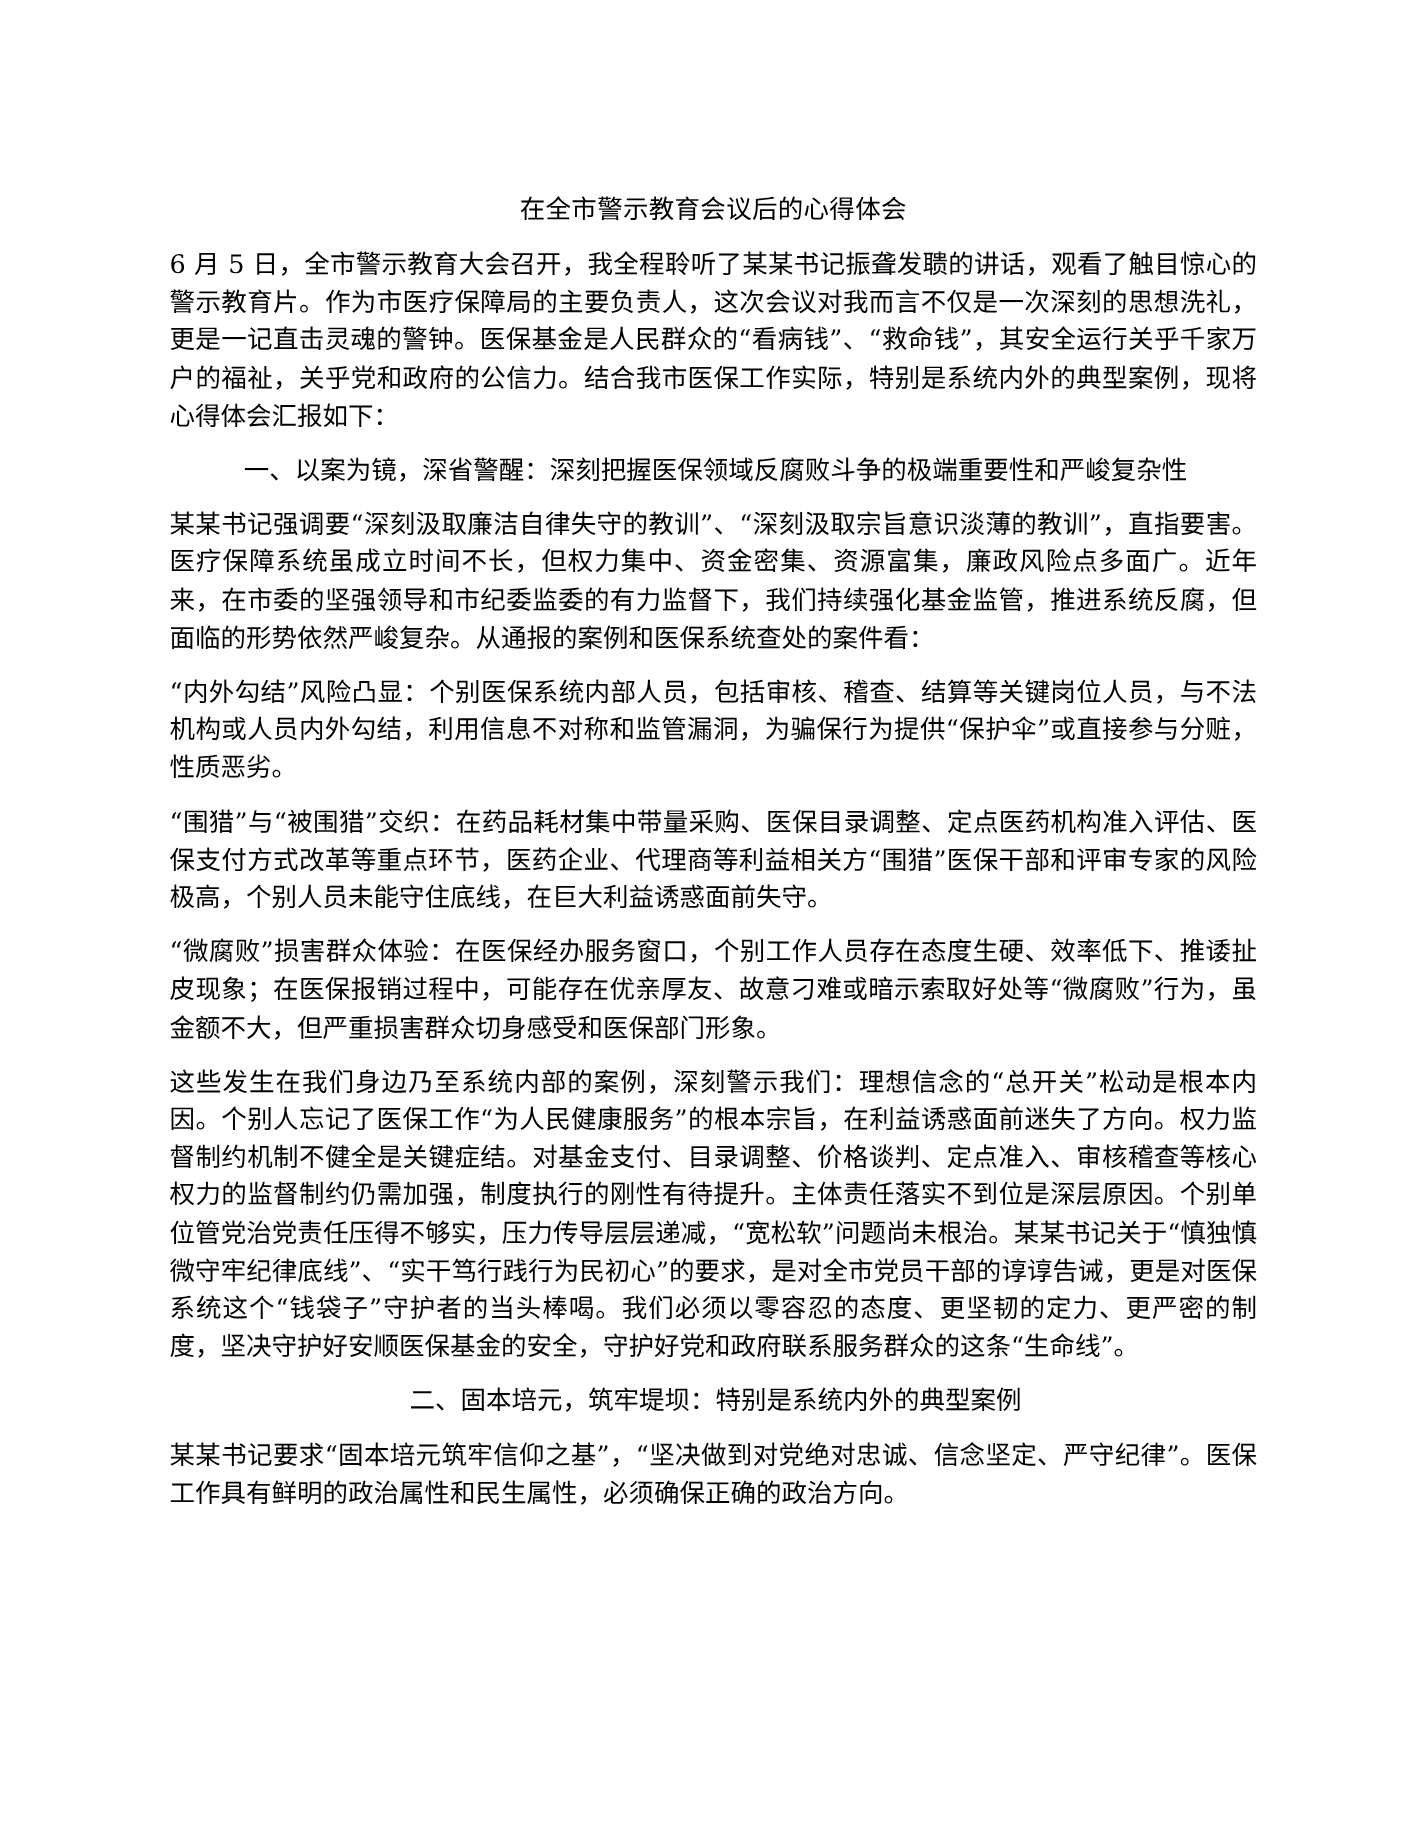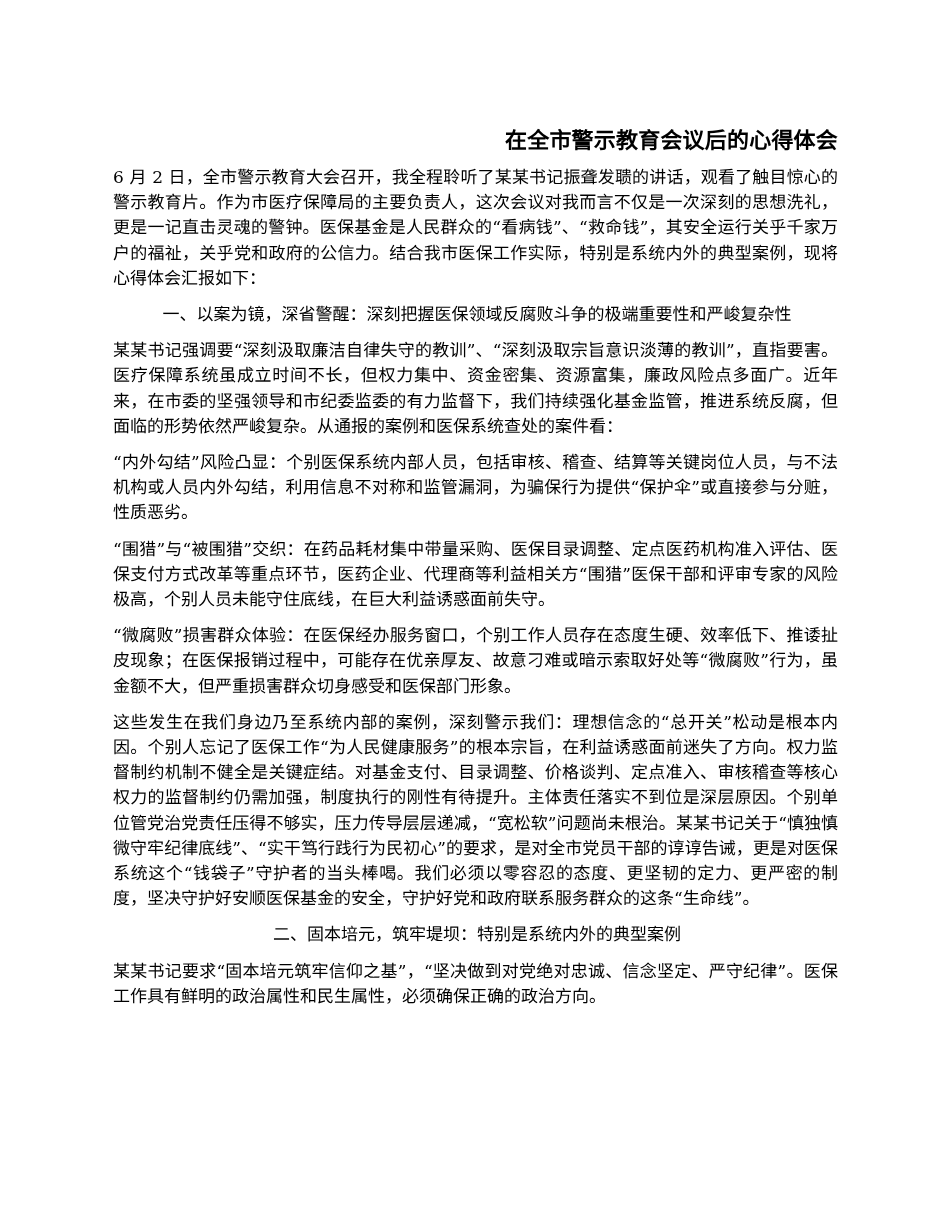--- a/index.html
+++ b/index.html
@@ -16,26 +16,26 @@
     -webkit-font-smoothing: antialiased;
   }
   .page {
     width: 950px;
     min-height: 1230px;
     box-sizing: border-box;
     padding: 128px 112px 60px 113px;
     background: #ffffff;
   }
   .doc-title {
-    font-size: 22px;
-    font-weight: bold;
+    font-size: 17px;
+    font-weight: normal;
     line-height: 25px;
     margin: 0 0 12px 0;
     letter-spacing: 0.2px;
-    text-align: right;
+    text-align: center;
   }
   p.para {
     font-size: 17px;
     line-height: 25.2px;
     margin: 0 0 11px 0;
     text-align: justify;
     text-justify: inter-ideograph;
     letter-spacing: 0px;
     word-break: break-all;
   }
@@ -50,21 +50,21 @@
     text-align: center;
     word-break: break-all;
   }
 </style>
 </head>
 <body>
 
 <div class="page">
   <h1 class="doc-title">在全市警示教育会议后的心得体会</h1>
   <div id="doc-body">
-      <p class="para">6 月 2 日，全市警示教育大会召开，我全程聆听了某某书记振聋发聩的讲话，观看了触目惊心的警示教育片。作为市医疗保障局的主要负责人，这次会议对我而言不仅是一次深刻的思想洗礼，更是一记直击灵魂的警钟。医保基金是人民群众的“看病钱”、“救命钱”，其安全运行关乎千家万户的福祉，关乎党和政府的公信力。结合我市医保工作实际，特别是系统内外的典型案例，现将心得体会汇报如下：</p>
+      <p class="para">6 月 5 日，全市警示教育大会召开，我全程聆听了某某书记振聋发聩的讲话，观看了触目惊心的警示教育片。作为市医疗保障局的主要负责人，这次会议对我而言不仅是一次深刻的思想洗礼，更是一记直击灵魂的警钟。医保基金是人民群众的“看病钱”、“救命钱”，其安全运行关乎千家万户的福祉，关乎党和政府的公信力。结合我市医保工作实际，特别是系统内外的典型案例，现将心得体会汇报如下：</p>
       <p class="para section-heading">一、以案为镜，深省警醒：深刻把握医保领域反腐败斗争的极端重要性和严峻复杂性</p>
       <p class="para">某某书记强调要“深刻汲取廉洁自律失守的教训”、“深刻汲取宗旨意识淡薄的教训”，直指要害。医疗保障系统虽成立时间不长，但权力集中、资金密集、资源富集，廉政风险点多面广。近年来，在市委的坚强领导和市纪委监委的有力监督下，我们持续强化基金监管，推进系统反腐，但面临的形势依然严峻复杂。从通报的案例和医保系统查处的案件看：</p>
       <p class="para">“内外勾结”风险凸显：个别医保系统内部人员，包括审核、稽查、结算等关键岗位人员，与不法机构或人员内外勾结，利用信息不对称和监管漏洞，为骗保行为提供“保护伞”或直接参与分赃，性质恶劣。</p>
       <p class="para">“围猎”与“被围猎”交织：在药品耗材集中带量采购、医保目录调整、定点医药机构准入评估、医保支付方式改革等重点环节，医药企业、代理商等利益相关方“围猎”医保干部和评审专家的风险极高，个别人员未能守住底线，在巨大利益诱惑面前失守。</p>
       <p class="para">“微腐败”损害群众体验：在医保经办服务窗口，个别工作人员存在态度生硬、效率低下、推诿扯皮现象；在医保报销过程中，可能存在优亲厚友、故意刁难或暗示索取好处等“微腐败”行为，虽金额不大，但严重损害群众切身感受和医保部门形象。</p>
       <p class="para">这些发生在我们身边乃至系统内部的案例，深刻警示我们：理想信念的“总开关”松动是根本内因。个别人忘记了医保工作“为人民健康服务”的根本宗旨，在利益诱惑面前迷失了方向。权力监督制约机制不健全是关键症结。对基金支付、目录调整、价格谈判、定点准入、审核稽查等核心权力的监督制约仍需加强，制度执行的刚性有待提升。主体责任落实不到位是深层原因。个别单位管党治党责任压得不够实，压力传导层层递减，“宽松软”问题尚未根治。某某书记关于“慎独慎微守牢纪律底线”、“实干笃行践行为民初心”的要求，是对全市党员干部的谆谆告诫，更是对医保系统这个“钱袋子”守护者的当头棒喝。我们必须以零容忍的态度、更坚韧的定力、更严密的制度，坚决守护好安顺医保基金的安全，守护好党和政府联系服务群众的这条“生命线”。</p>
       <p class="para section-heading">二、固本培元，筑牢堤坝：特别是系统内外的典型案例</p>
       <p class="para">某某书记要求“固本培元筑牢信仰之基”，“坚决做到对党绝对忠诚、信念坚定、严守纪律”。医保工作具有鲜明的政治属性和民生属性，必须确保正确的政治方向。</p>
     </div>
 </div>

